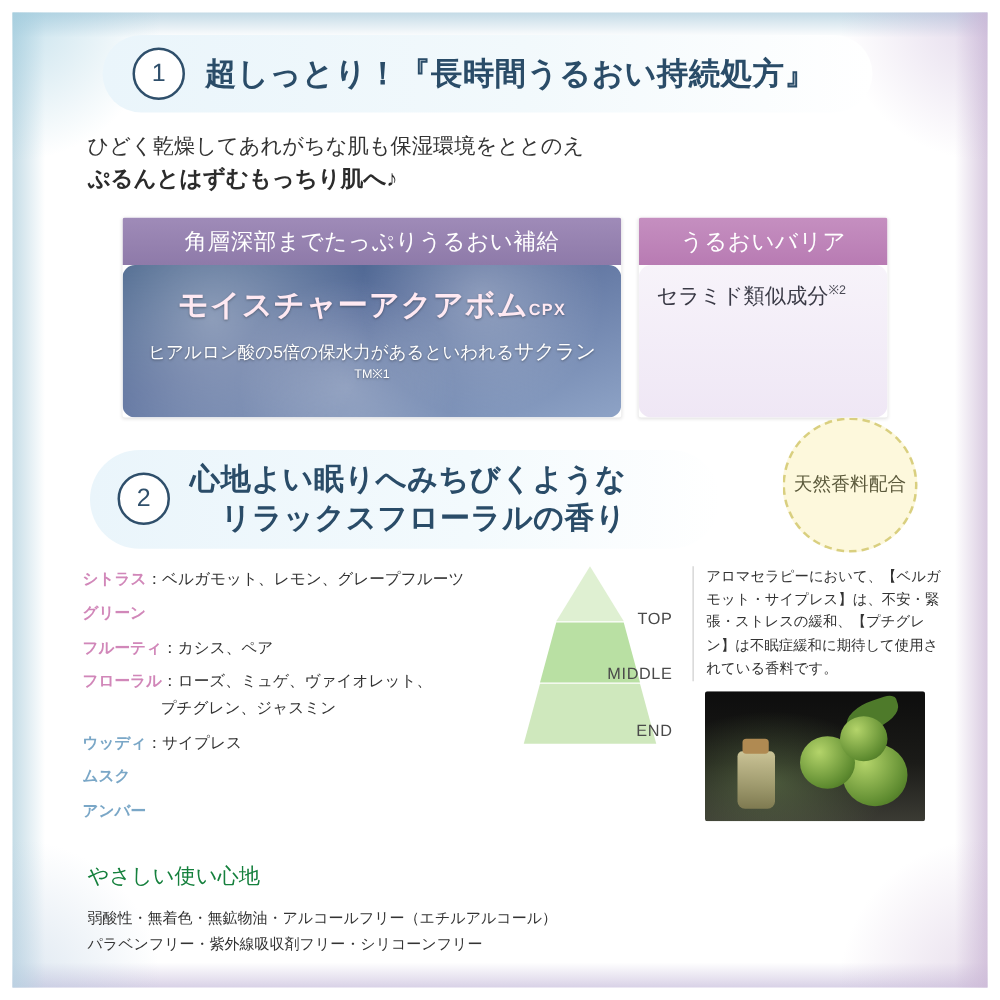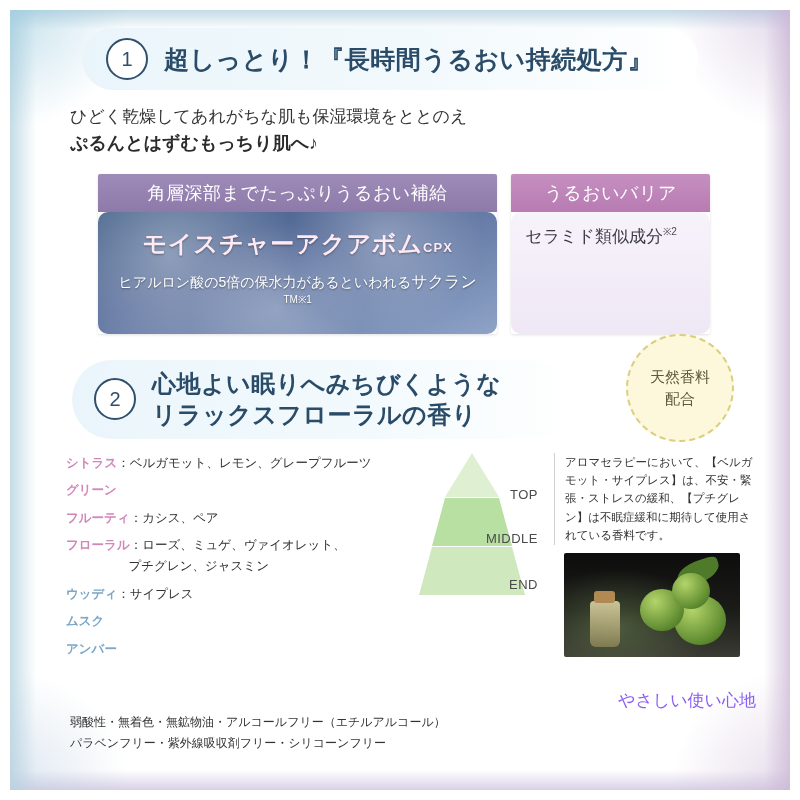--- a/index.html
+++ b/index.html
@@ -89,20 +89,21 @@
   }
   .head-text {
     color: #2a4c68;
     font-size: 25px;
     font-weight: bold;
     letter-spacing: 0.5px;
     line-height: 1.3;
   }
   .head-text.small {
     font-size: 24px;
+    text-align: right;
   }
 
   
   .lead {
     margin: 14px 0 0 26px;
     color: #333333;
     font-size: 17px;
     line-height: 1.55;
   }
   .lead .strong {
@@ -213,21 +214,20 @@
     position: absolute;
     right: 22px;
     top: -26px;
     width: 104px;
     height: 104px;
     border-radius: 50%;
     background: #fdf8dc;
     border: 2px dashed #d9cf7f;
     color: #5c5a3c;
     display: flex;
-    flex-direction: column;
     align-items: center;
     justify-content: center;
     font-size: 15px;
     line-height: 1.45;
     text-align: center;
     z-index: 3;
   }
 
   .scent-area {
     display: flex;
@@ -368,23 +368,22 @@
     border-radius: 60% 20% 60% 20%;
     transform: rotate(-18deg);
   }
 
   
   .footer {
     margin: 22px 0 0 26px;
   }
   .footer-title {
     font-size: 17px;
-    color: #8b5cf6;
-    margin-bottom: 0;
-    text-align: right;
+    color: #15803d;
+    margin-bottom: 12px;
   }
   .footer-line {
     font-size: 12px;
     color: #333333;
     line-height: 1.75;
   }
 </style>
 </head>
 <body>
 

